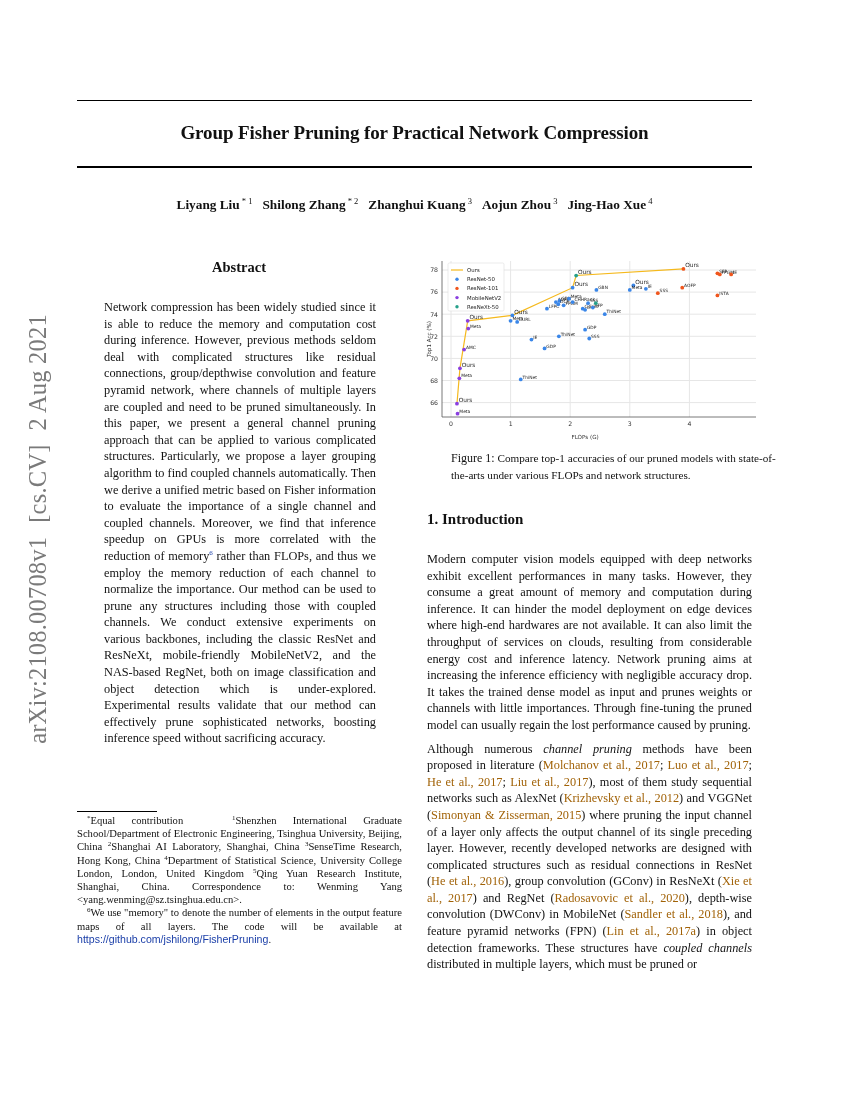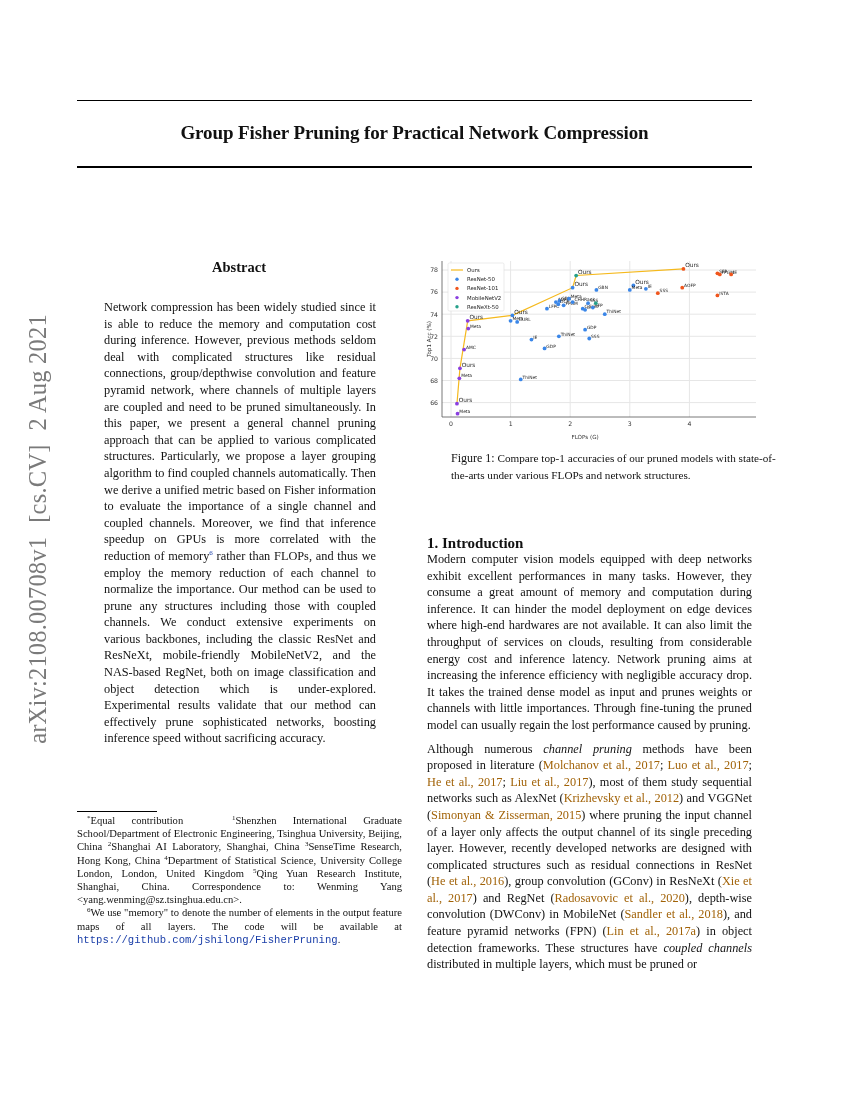--- a/index.html
+++ b/index.html
@@ -15,39 +15,40 @@
   .arxiv span{margin:0 7px;}
   .abs-head{position:absolute;top:259px;left:103px;width:272px;text-align:center;font-weight:bold;font-size:14.5px;}
   .abstract{position:absolute;top:299px;left:104px;width:272px;font-size:12.3px;line-height:16.6px;text-align:justify;hyphens:manual;}
   .abstract sup{font-size:7px;color:#1a3ea8;vertical-align:5px;line-height:0;}
   .fn-rule{position:absolute;top:811px;left:77px;width:80px;height:1px;background:#000;}
   .footnotes{position:absolute;top:814px;left:77px;width:325px;font-size:10.6px;line-height:13.2px;text-align:justify;}
   .footnotes sup{font-size:7px;vertical-align:4px;line-height:0;}
   .footnotes p{margin:0;}
   .footnotes .proc{margin-top:12px;}
   .footnotes .indent{text-indent:10px;}
-  .mono{font-family:Liberation Mono, monospace;color:#1a3ea8;font-size:10.6px;}
+  .mono{font-family:Liberation Sans, sans-serif;color:#1a3ea8;font-size:10.6px;}
   .figure{position:absolute;top:255px;left:410px;width:350px;height:190px;}
   .figure svg{width:350px;height:190px;display:block;}
   .caption{position:absolute;top:450px;left:451px;width:325px;font-size:11.2px;line-height:16.5px;}
   .caption .lab{font-size:12px;}
-  .sec-head{position:absolute;top:511px;left:427px;font-weight:bold;font-size:15px;margin-top:24px;}
+  .sec-head{position:absolute;top:511px;left:427px;font-weight:bold;font-size:15px;}
   .intro{position:absolute;top:539px;left:427px;width:325px;font-size:12.3px;line-height:16.6px;text-align:justify;margin-top:12px;}
   .intro p{margin:0 0 7px 0;}
   .cite{color:#a16207;}
   .svgtxt{font-family:"DejaVu Sans",sans-serif;}
 </style>
 </head>
 <body>
 
 <div class="rule top"></div>
 <div class="title">Group Fisher Pruning for Practical Network Compression</div>
 <div class="rule bot"></div>
 
 <div class="authors">
+  <div id="auth1"><span class="au">Liyang Liu<sup> * 1</sup></span><span class="au">Shilong Zhang<sup> * 2</sup></span><span class="au">Zhanghui Kuang<sup> 3</sup></span><span class="au">Aojun Zhou<sup> 3</sup></span><span class="au">Jing-Hao Xue<sup> 4</sup></span></div>
 </div>
 
 <div class="arxiv">
   <span>arXiv:2108.00708v1</span><span>[cs.CV]</span><span>2 Aug 2021</span>
 </div>
 
 <div class="abs-head">Abstract</div>
 <div class="abstract"><span>Network compression has been widely studied since it is able to reduce the memory and com­putation cost during inference. However, pre­vious methods seldom deal with complicated structures like residual connections, group/depth­wise convolution and feature pyramid network, where channels of multiple layers are coupled and need to be pruned simultaneously. In this paper, we present a general channel pruning approach that can be applied to various complicated struc­tures. Particularly, we propose a layer grouping algorithm to find coupled channels automatically. Then we derive a unified metric based on Fisher information to evaluate the importance of a single channel and coupled channels. Moreover, we find that inference speedup on GPUs is more corre­lated with the reduction of memory</span><sup>6</sup><span> rather than FLOPs, and thus we employ the memory reduc­tion of each channel to normalize the importance. Our method can be used to prune any structures in­cluding those with coupled channels. We conduct extensive experiments on various backbones, in­cluding the classic ResNet and ResNeXt, mobile-friendly MobileNetV2, and the NAS-based Reg­Net, both on image classification and object de­tection which is under-explored. Experimental results validate that our method can effectively prune sophisticated networks, boosting inference speed without sacrificing accuracy.</span></div>
 
 <div class="fn-rule"></div>

